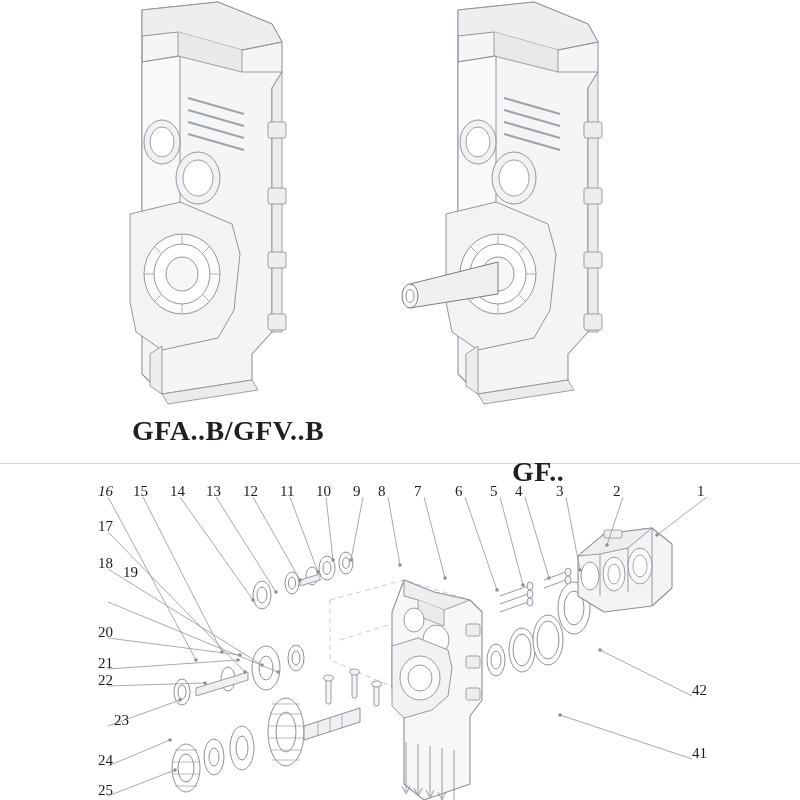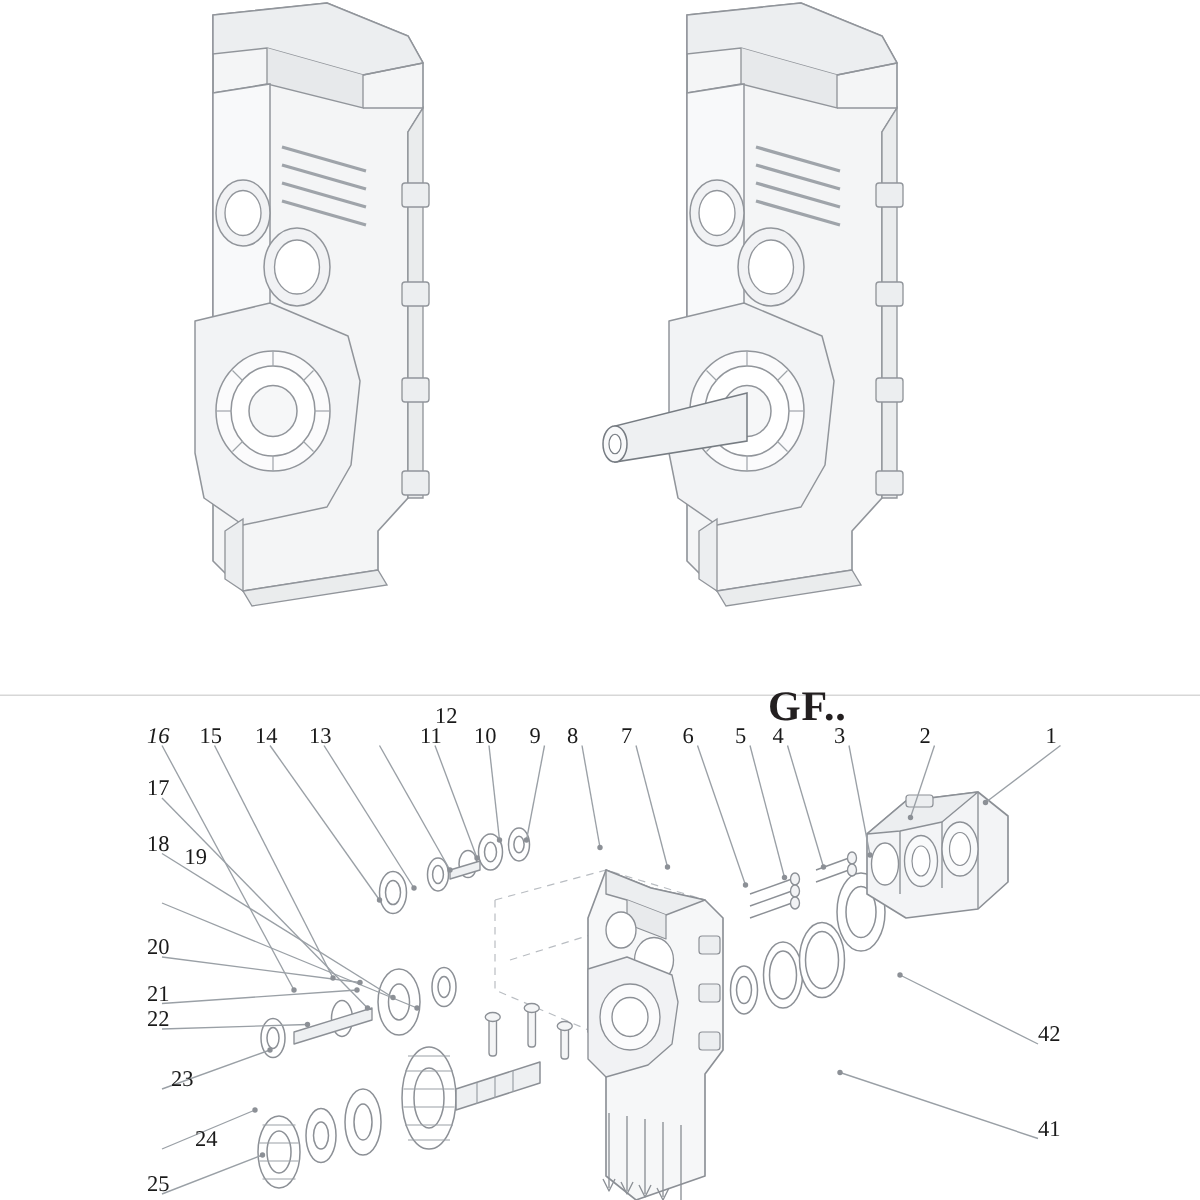--- a/index.html
+++ b/index.html
@@ -326,46 +326,47 @@
           <circle cx="180" cy="700" r="1.8"></circle>
           <circle cx="170" cy="740" r="1.8"></circle>
           <circle cx="175" cy="770" r="1.8"></circle>
           <circle cx="600" cy="650" r="1.8"></circle>
           <circle cx="560" cy="715" r="1.8"></circle>
         </g>
     </svg>
 
     <div class="divider"></div>
 
+    <div class="cap" id="cap-left">GFA..B/GFV..B</div>
     <div class="cap" id="cap-right">GF..</div>
 
     <div id="callout-layer">
         <div class="num" style="left: 98px; top: 483px; font-style: italic;">16</div>
         <div class="num" style="left: 133px; top: 483px;">15</div>
         <div class="num" style="left: 170px; top: 483px;">14</div>
         <div class="num" style="left: 206px; top: 483px;">13</div>
-        <div class="num" style="left: 243px; top: 470px; margin-left: 47px;">12</div>
+        <div class="num" style="left: 243px; top: 483px;">12</div>
         <div class="num" style="left: 280px; top: 483px;">11</div>
         <div class="num" style="left: 316px; top: 483px;">10</div>
         <div class="num" style="left: 353px; top: 483px;">9</div>
         <div class="num" style="left: 378px; top: 483px;">8</div>
         <div class="num" style="left: 414px; top: 483px;">7</div>
         <div class="num" style="left: 455px; top: 483px;">6</div>
         <div class="num" style="left: 490px; top: 483px;">5</div>
         <div class="num" style="left: 515px; top: 483px;">4</div>
         <div class="num" style="left: 556px; top: 483px;">3</div>
         <div class="num" style="left: 613px; top: 483px;">2</div>
         <div class="num" style="left: 697px; top: 483px;">1</div>
         <div class="num" style="left: 98px; top: 518px; text-align: center;">17</div>
         <div class="num" style="left: 98px; top: 555px;">18</div>
         <div class="num" style="left: 98px; top: 564px; margin-left: 25px;">19</div>
         <div class="num" style="left: 98px; top: 624px;">20</div>
         <div class="num" style="left: 98px; top: 655px;">21</div>
         <div class="num" style="left: 98px; top: 672px;">22</div>
         <div class="num" style="left: 114px; top: 712px;">23</div>
-        <div class="num" style="left: 98px; top: 752px; margin-left: 32px;">24</div>
+        <div class="num" style="left: 98px; top: 752px;">24</div>
         <div class="num" style="left: 98px; top: 782px;">25</div>
         <div class="num" style="left: 692px; top: 682px;">42</div>
         <div class="num" style="left: 692px; top: 745px;">41</div>
       </div>
 
   </div>
 </div>
 
 </body></html>

